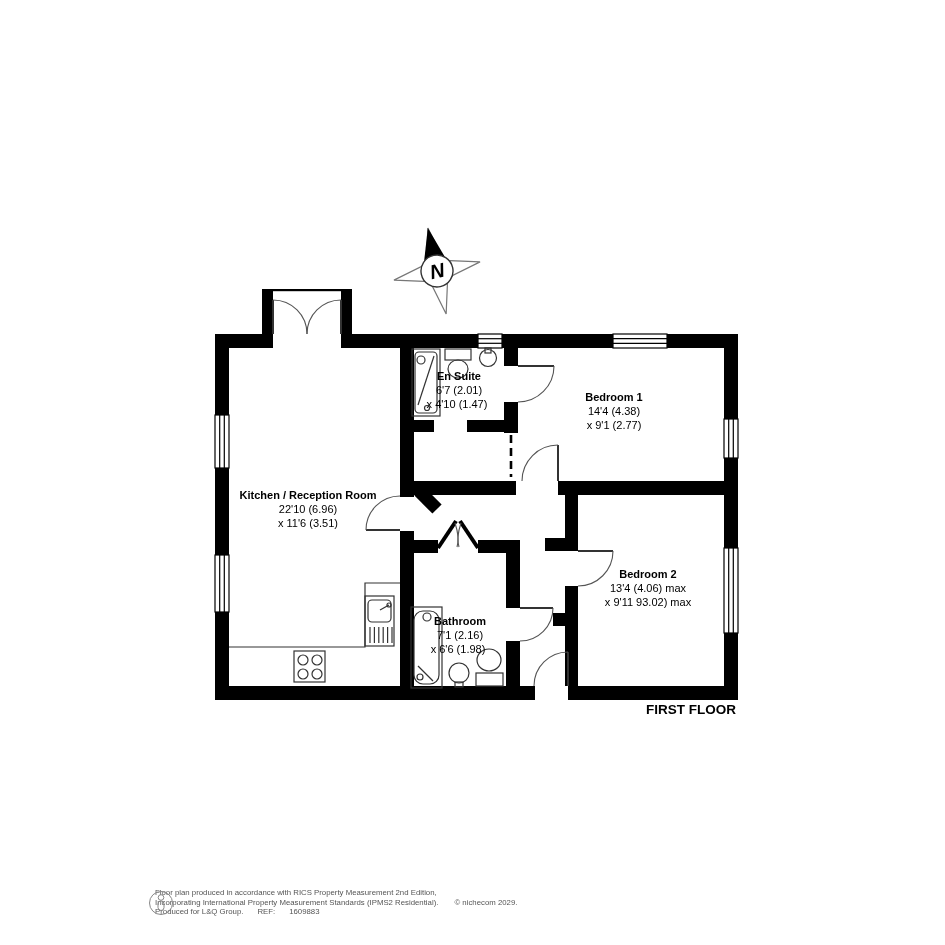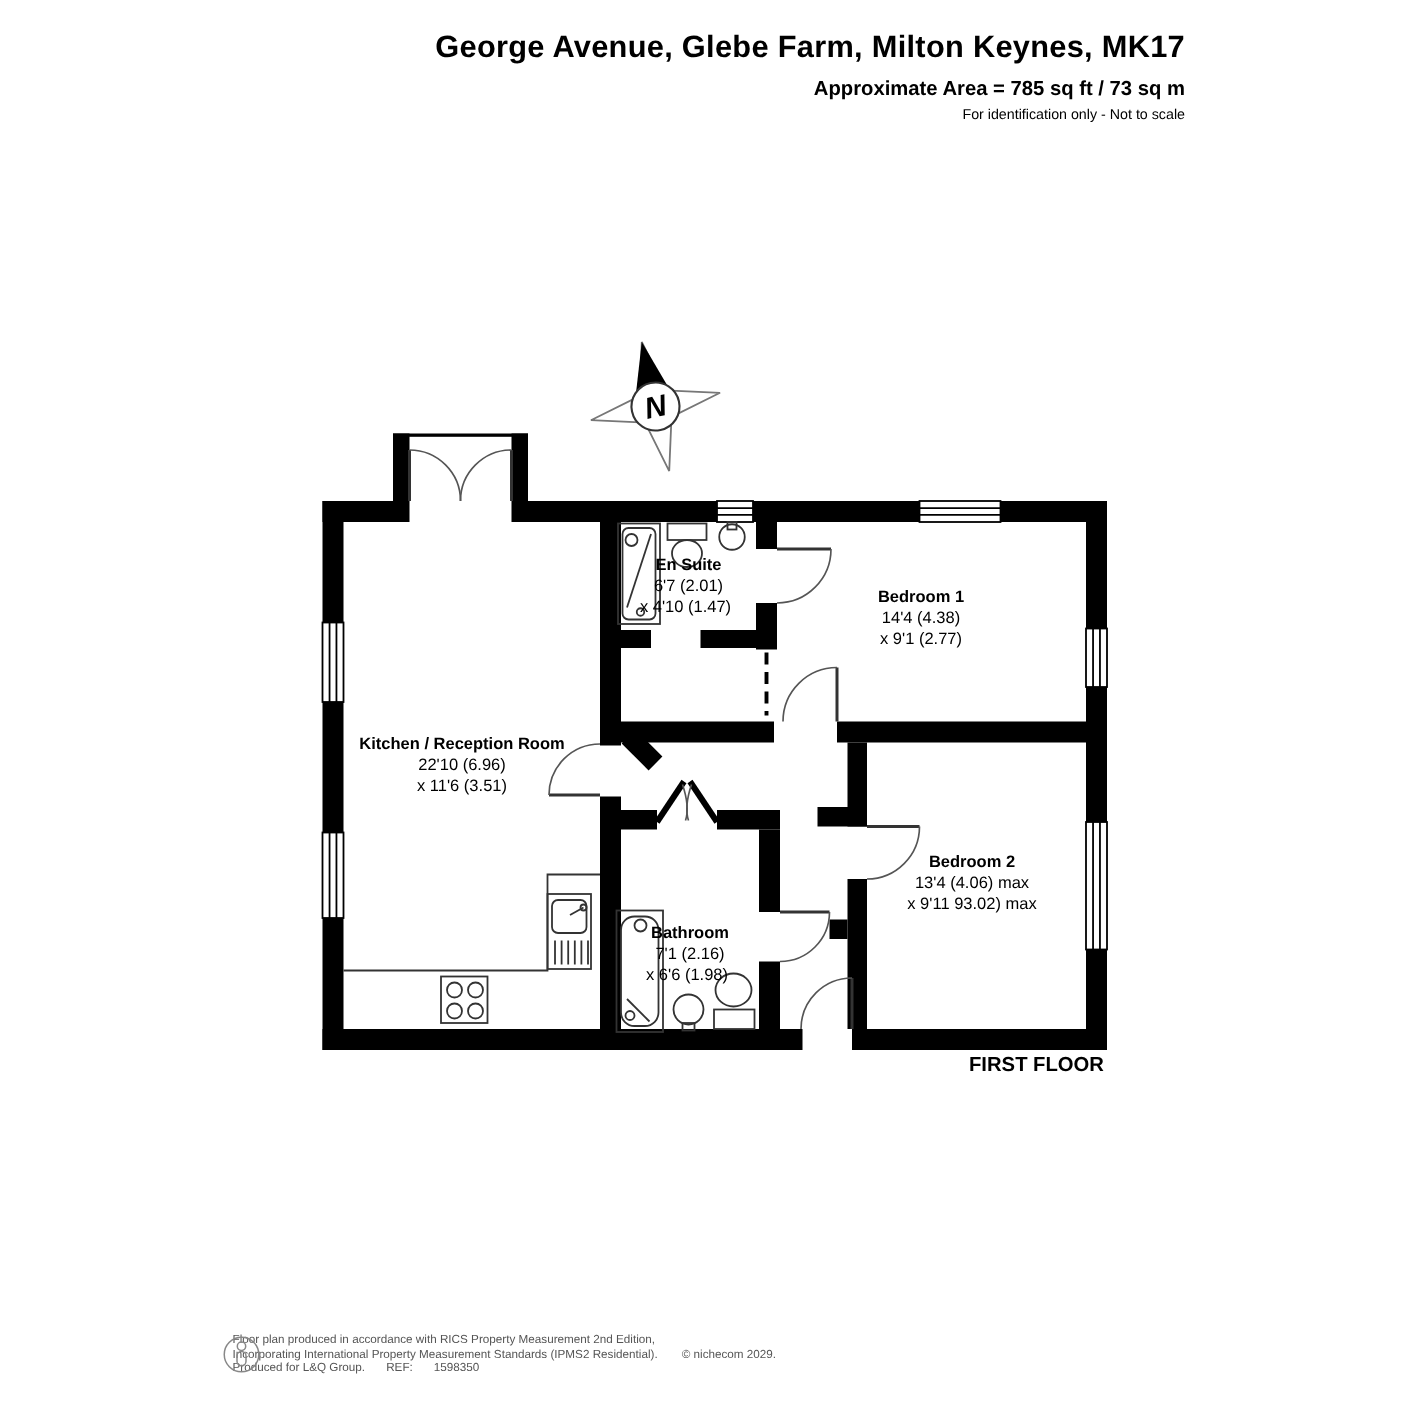--- a/index.html
+++ b/index.html
@@ -21,25 +21,20 @@
   .thin{stroke:#333;stroke-width:1.2;fill:none;}
   .door{stroke:#555;stroke-width:1.1;fill:none;}
   .leaf{stroke:#333;stroke-width:2;fill:none;}
   .winline{stroke:#000;stroke-width:1.2;}
 </style>
 </head>
 <body>
 
 <div id="canvas">
 
-  <div class="header">
-    <div class="title">George Avenue, Glebe Farm, Milton Keynes, MK17</div>
-    <div class="area">Approximate Area = 785 sq ft / 73 sq m</div>
-    <div class="disclaimer">For identification only - Not to scale</div>
-  </div>
 
   <svg width="945" height="945" viewBox="0 0 945 945">
 
     <g transform="translate(437,271) rotate(-12)">
       <polygon points="0,-44 9,-9 44,0 9,9 0,44 -9,9 -44,0 -9,-9" fill="#fff" stroke="#777" stroke-width="1.2"></polygon>
       <polygon points="0,-44 11,-11 -11,-11" fill="#000"></polygon>
       <circle cx="0" cy="0" r="16" fill="#fff" stroke="#333" stroke-width="1.4"></circle>
       <text x="0" y="7" text-anchor="middle" font-size="20" font-weight="bold" font-style="italic" font-family="Liberation Sans, sans-serif">N</text>
     </g>
 
@@ -254,17 +249,17 @@
 
   <div class="footer">
     <svg width="27" height="30" viewBox="0 0 27 30">
       <circle cx="13" cy="15" r="11.5" fill="none" stroke="#888" stroke-width="1"></circle>
       <circle cx="13" cy="9.5" r="2.8" fill="none" stroke="#888" stroke-width="1"></circle>
       <rect x="10" y="13" width="6" height="9.5" rx="3" fill="none" stroke="#888" stroke-width="1"></rect>
     </svg>
     <div class="txt">
       <div>Floor plan produced in accordance with RICS Property Measurement 2nd Edition,</div>
       <div><span>Incorporating International Property Measurement Standards (IPMS2 Residential).</span><span class="sp1"></span><span>© nichecom 2029.</span></div>
-      <div><span>Produced for L&amp;Q Group.</span><span class="sp2"></span><span>REF:</span><span class="sp2"></span><span>1598350</span></div>
+      <div><span>Produced for L&amp;Q Group.</span><span class="sp2"></span><span>REF:</span><span class="sp2"></span><span>1609883</span></div>
     </div>
   </div>
 
 </div>
 
 </body></html>

